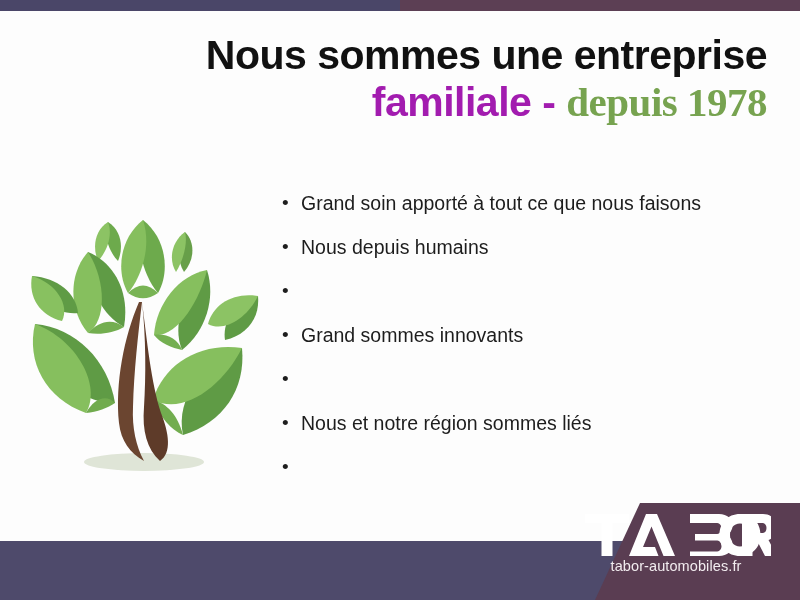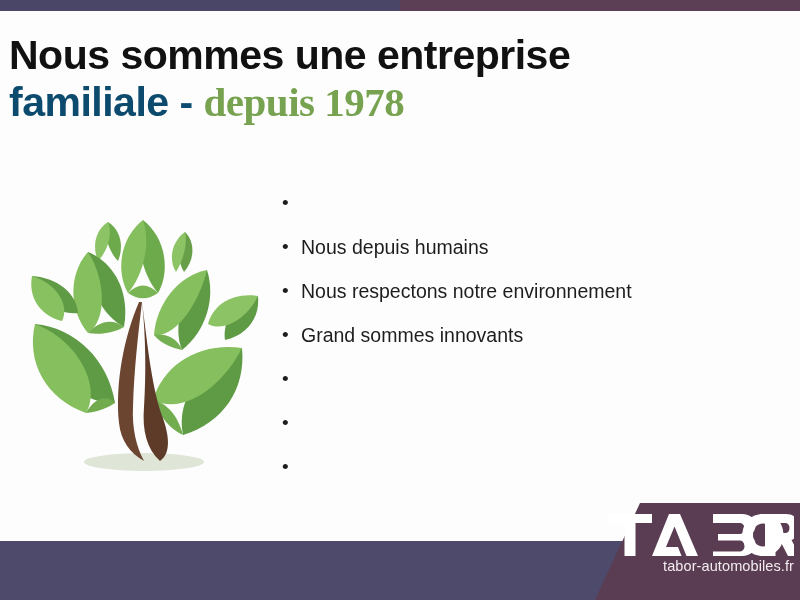--- a/index.html
+++ b/index.html
@@ -39,39 +39,39 @@
   .topbar-right {
     width: 400px;
     height: 100%;
     background: #5c3f54;
   }
 
   
   .title-block {
     position: absolute;
     top: 32px;
-    left: 9px;
+    left: 0;
     width: 767px;
-    text-align: left;
+    text-align: right;
     line-height: 1.14;
   }
   .title-line {
     font-size: 41px;
     font-weight: bold;
     color: #111111;
     letter-spacing: -0.5px;
     font-stretch: condensed;
     white-space: nowrap;
   }
   .title-accent {
     color: #77a350;
     font-family: Liberation Serif, serif;
   }
   .title-dash {
-    color: #0c4a6e;
+    color: #a21caf;
   }
 
   
   .tree-wrap {
     position: absolute;
     left: 20px;
     top: 185px;
     width: 250px;
     height: 300px;
   }
@@ -122,24 +122,24 @@
     left: 556px;
     top: 503px;
     width: 244px;
     height: 97px;
     background: #5a3d52;
     -webkit-clip-path: polygon(39px 97px, 84px 0px, 244px 0px, 244px 97px);
     clip-path: polygon(39px 97px, 84px 0px, 244px 0px, 244px 97px);
   }
   .logo-block {
     position: absolute;
-    left: 604px;
+    left: 581px;
     top: 514px;
     width: 190px;
-    text-align: right;
+    text-align: center;
   }
   .logo-mark {
     display: block;
     width: 186px;
     height: 42px;
     margin-left: auto;
   }
   .logo-url {
     display: block;
     margin-top: 2px;
@@ -228,43 +228,44 @@
         <path d="M122 117 C 126 152 126 192 124 222 C 122 246 127 264 140 276
                  C 152 268 149 248 141 228 C 131 197 127 155 122 117 Z" fill="#5e3b29"></path>
       </g>
     </svg>
   </div>
 
   <div class="bullets">
 
     <div class="bullet-row">
       <span class="bullet-dot">•</span>
+      <span class="bullet-text">Grand soin apporté à tout ce que nous faisons</span>
     </div>
 
     <div class="bullet-row">
       <span class="bullet-dot">•</span>
       <span class="bullet-text">Nous depuis humains</span>
     </div>
 
     <div class="bullet-row">
       <span class="bullet-dot">•</span>
-      <span class="bullet-text">Nous respectons notre environnement</span>
     </div>
 
     <div class="bullet-row">
       <span class="bullet-dot">•</span>
       <span class="bullet-text">Grand sommes innovants</span>
     </div>
 
     <div class="bullet-row">
       <span class="bullet-dot">•</span>
     </div>
 
     <div class="bullet-row">
       <span class="bullet-dot">•</span>
+      <span class="bullet-text">Nous et notre région sommes liés</span>
     </div>
 
     <div class="bullet-row">
       <span class="bullet-dot">•</span>
     </div>
 
   </div>
 
   <div class="footer-left"></div>
   <div class="footer-right"></div>

